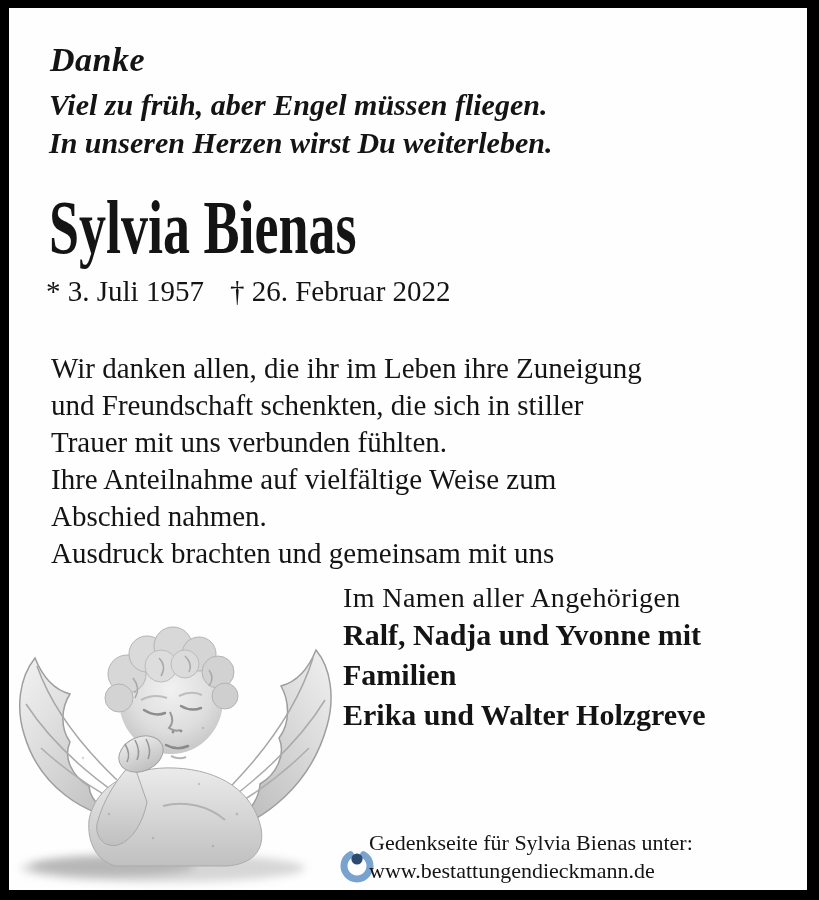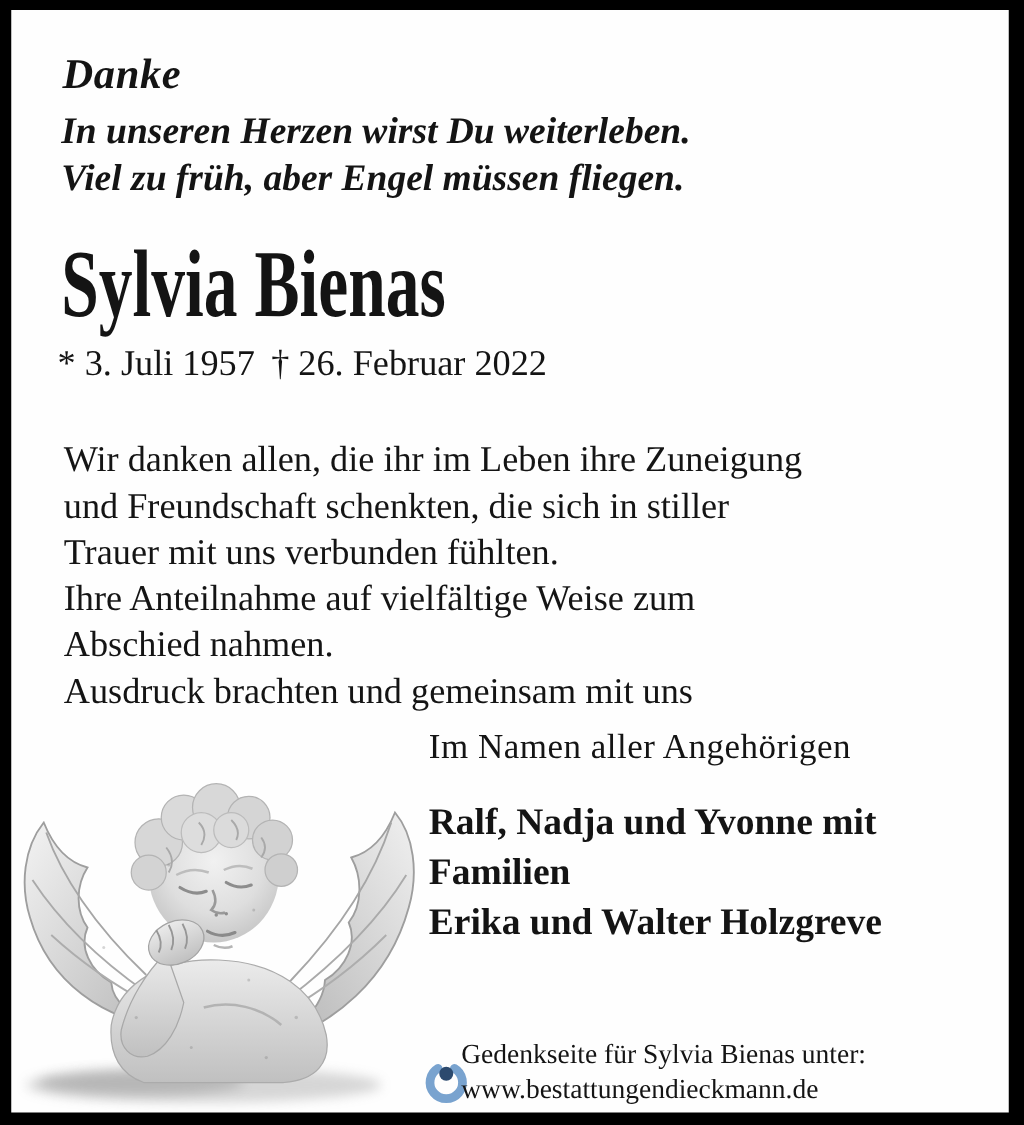--- a/index.html
+++ b/index.html
@@ -13,41 +13,41 @@
   .sheet{position:absolute;left:9px;top:8px;width:798px;height:882px;background:var(--paper);overflow:hidden;}
 
   .danke{position:absolute;left:41px;top:32px;font-size:34px;line-height:40px;
          font-style:italic;font-weight:bold;letter-spacing:.5px;}
   .quote{position:absolute;left:40px;top:78px;font-size:30px;line-height:38px;
          font-style:italic;font-weight:bold;}
   .name{position:absolute;left:40px;top:181px;font-size:54px;font-weight:bold;
         line-height:1;white-space:nowrap;transform:scale(1,1.42);transform-origin:0 0;
         letter-spacing:0;}
   .dates{position:absolute;left:37px;top:266px;font-size:29px;line-height:34px;white-space:nowrap;}
-  .dates .death{margin-left:13px;}
+  .dates .death{margin-left:26px;}
   .thanks{position:absolute;left:42px;top:342px;font-size:29px;line-height:37px;}
   .names-block{position:absolute;left:334px;top:573px;}
   .attribution{font-size:28px;line-height:34px;letter-spacing:.4px;}
-  .family{margin-top:23px;font-size:30px;line-height:40px;font-weight:bold;}
+  .family{font-size:30px;line-height:40px;font-weight:bold;}
   .angel{position:absolute;left:4px;top:600px;width:322px;height:284px;}
   .footer-text{position:absolute;left:360px;top:821px;width:400px;text-align:left;
                font-size:22px;line-height:28px;}
   .footer-logo{position:absolute;left:328px;top:837px;width:40px;height:40px;}
 </style>
 </head>
 <body>
 
 <div class="frame">
   <div class="sheet">
 
     <div class="danke">Danke</div>
 
     <div class="quote">
+      <div>Viel zu früh, aber Engel müssen fliegen.</div>
       <div>In unseren Herzen wirst Du weiterleben.</div>
-      <div>Viel zu früh, aber Engel müssen fliegen.</div>
     </div>
 
     <div class="name">Sylvia Bienas</div>
 
     <div class="dates">
       <span class="birth">* 3. Juli 1957</span><span class="death">† 26. Februar 2022</span>
     </div>
 
     <div class="thanks">
       <div>Wir danken allen, die ihr im Leben ihre Zuneigung</div>

